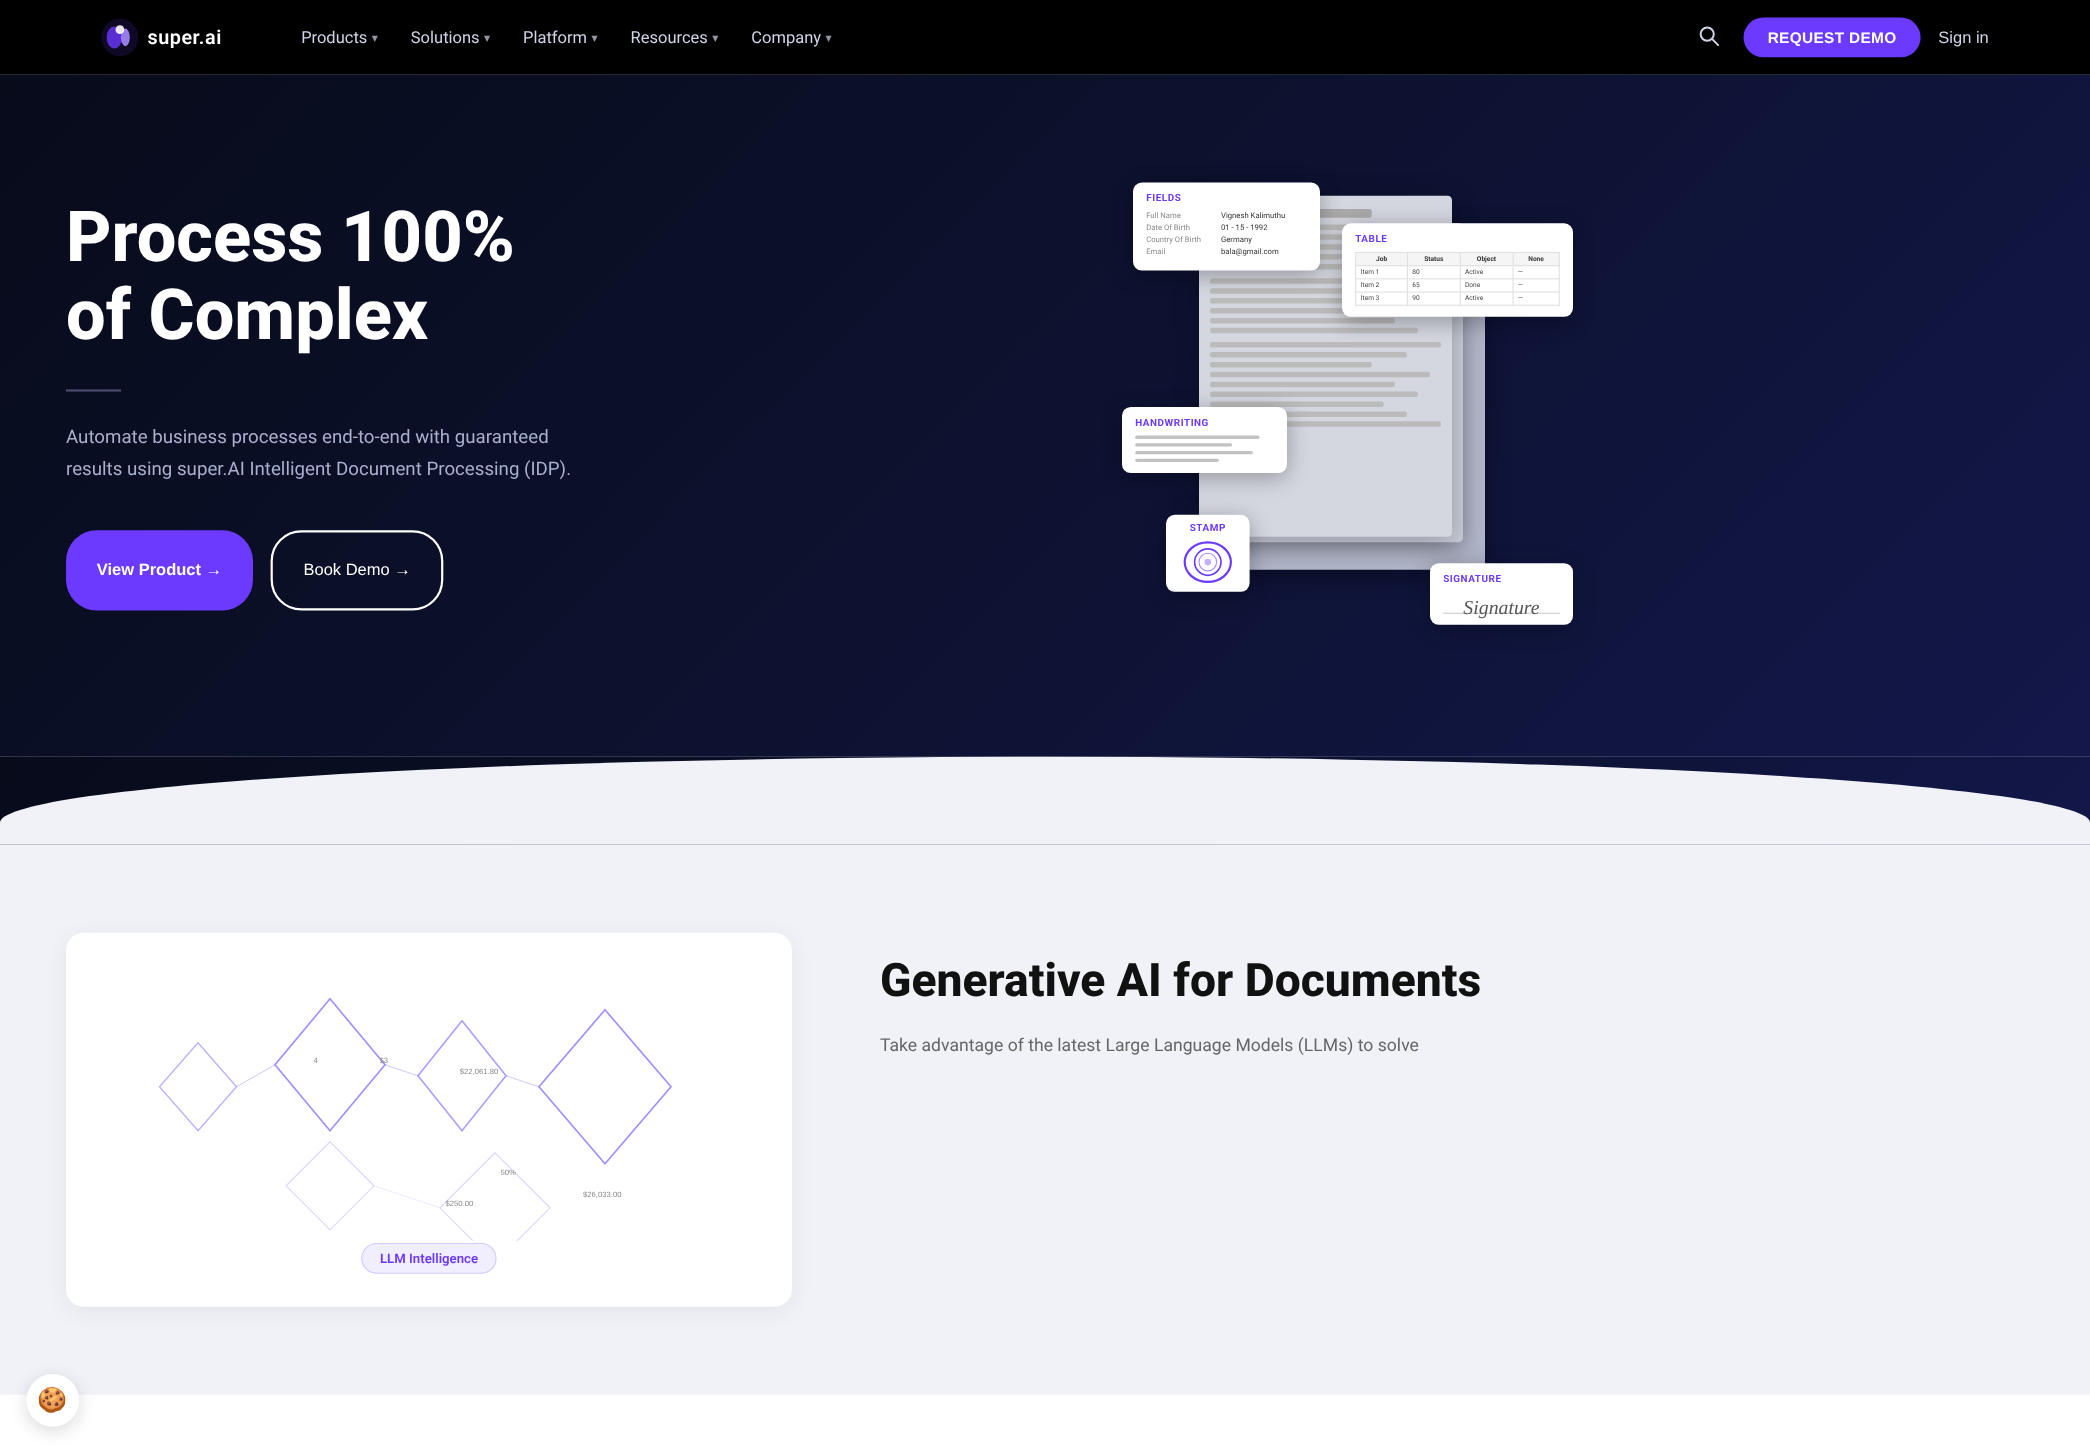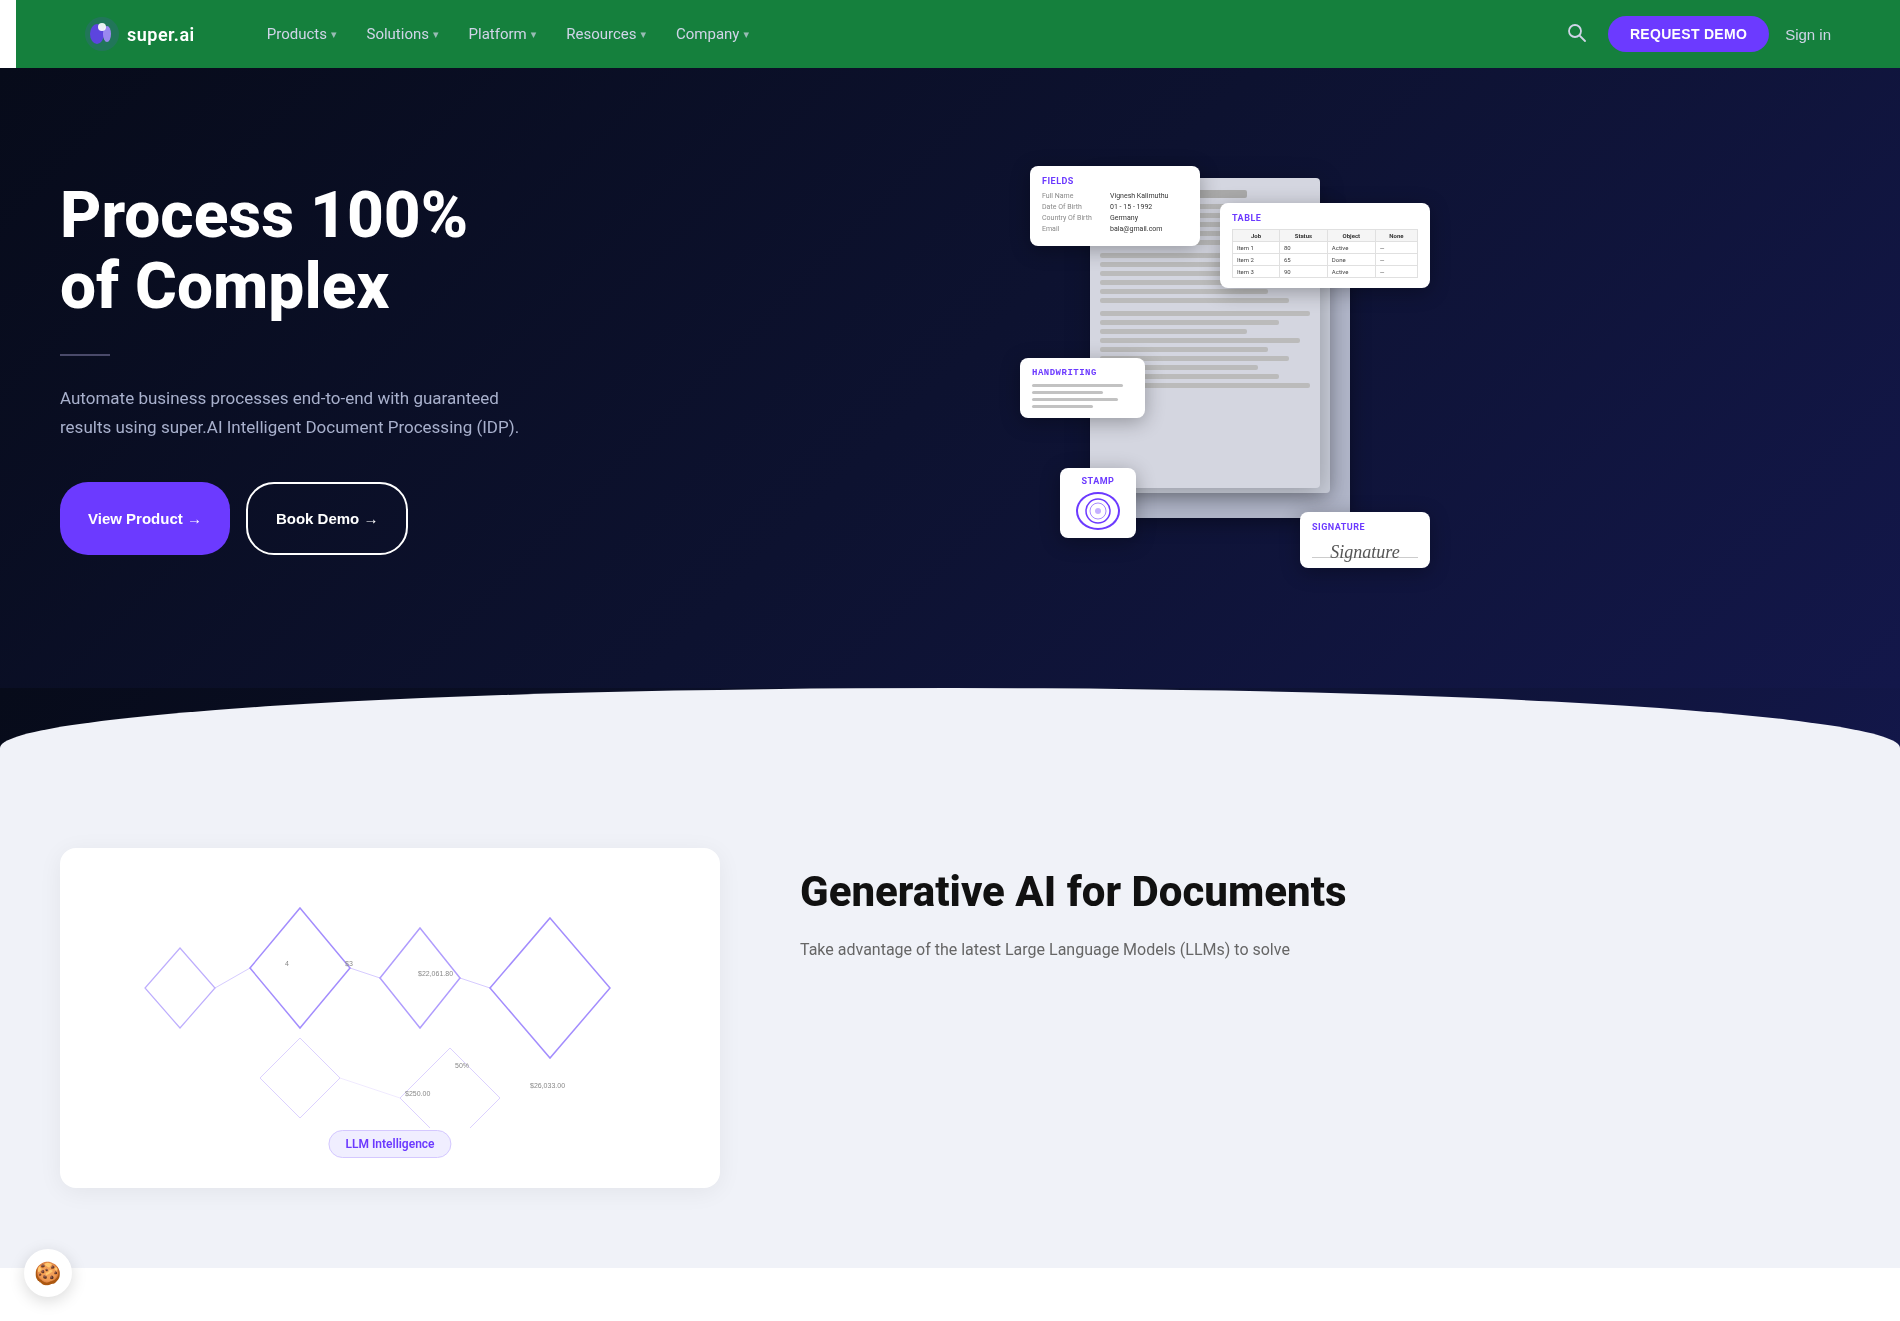--- a/index.html
+++ b/index.html
@@ -1,28 +1,27 @@
 <!DOCTYPE html>
 <html><head>
   <meta charset="utf-8">
   <style>
     * { margin: 0; padding: 0; box-sizing: border-box; }
     body { font-family: -apple-system, BlinkMacSystemFont, 'Segoe UI', Roboto, sans-serif; overflow-x: hidden; }
 
     
     nav {
-      background: #15803d;
-      display: flex;
-      align-items: center;
-      padding: 0 69px;
+      background: #000000;
+      display: flex;
+      align-items: center;
+      padding: 0 92px;
       height: 68px;
       position: sticky;
       top: 0;
       z-index: 100;
-      margin-left: 16px;
     }
     .nav-logo {
       display: flex;
       align-items: center;
       gap: 8px;
       margin-right: 60px;
     }
     .logo-icon {
       width: 34px;
       height: 34px;
@@ -133,21 +132,21 @@
       font-weight: 600;
       cursor: pointer;
     }
     .btn-book-demo {
       background: transparent;
       color: #fff;
       border: 2px solid #fff;
       border-radius: 28px;
       padding: 13px 28px;
       font-size: 15px;
-      font-weight: 700;
+      font-weight: 400;
       cursor: pointer;
     }
 
     
     .hero-right {
       flex: 1;
       display: flex;
       justify-content: center;
       align-items: center;
       position: relative;
@@ -475,21 +474,21 @@
             <tr>
                 <td>Item 3</td>
                 <td>90</td>
                 <td>Active</td>
                 <td>—</td>
               </tr>
           </tbody>
         </table>
       </div>
 
-      <div class="doc-card" style="top:210px; left:-20px; width:125px; z-index:10;font-family:Liberation Mono, monospace;">
+      <div class="doc-card" style="top:222px; left:-20px; width:150px; z-index:10;">
         <div class="doc-card-title">HANDWRITING</div>
         <div class="handwriting-lines">
           <div class="hw-line" style="width:90%;"></div>
           <div class="hw-line" style="width:70%;"></div>
           <div class="hw-line" style="width:85%;"></div>
           <div class="hw-line" style="width:60%;"></div>
         </div>
       </div>
 
       <div class="doc-card card-stamp" style="bottom:50px; left:20px; z-index:10; width:76px; padding:8px;">

